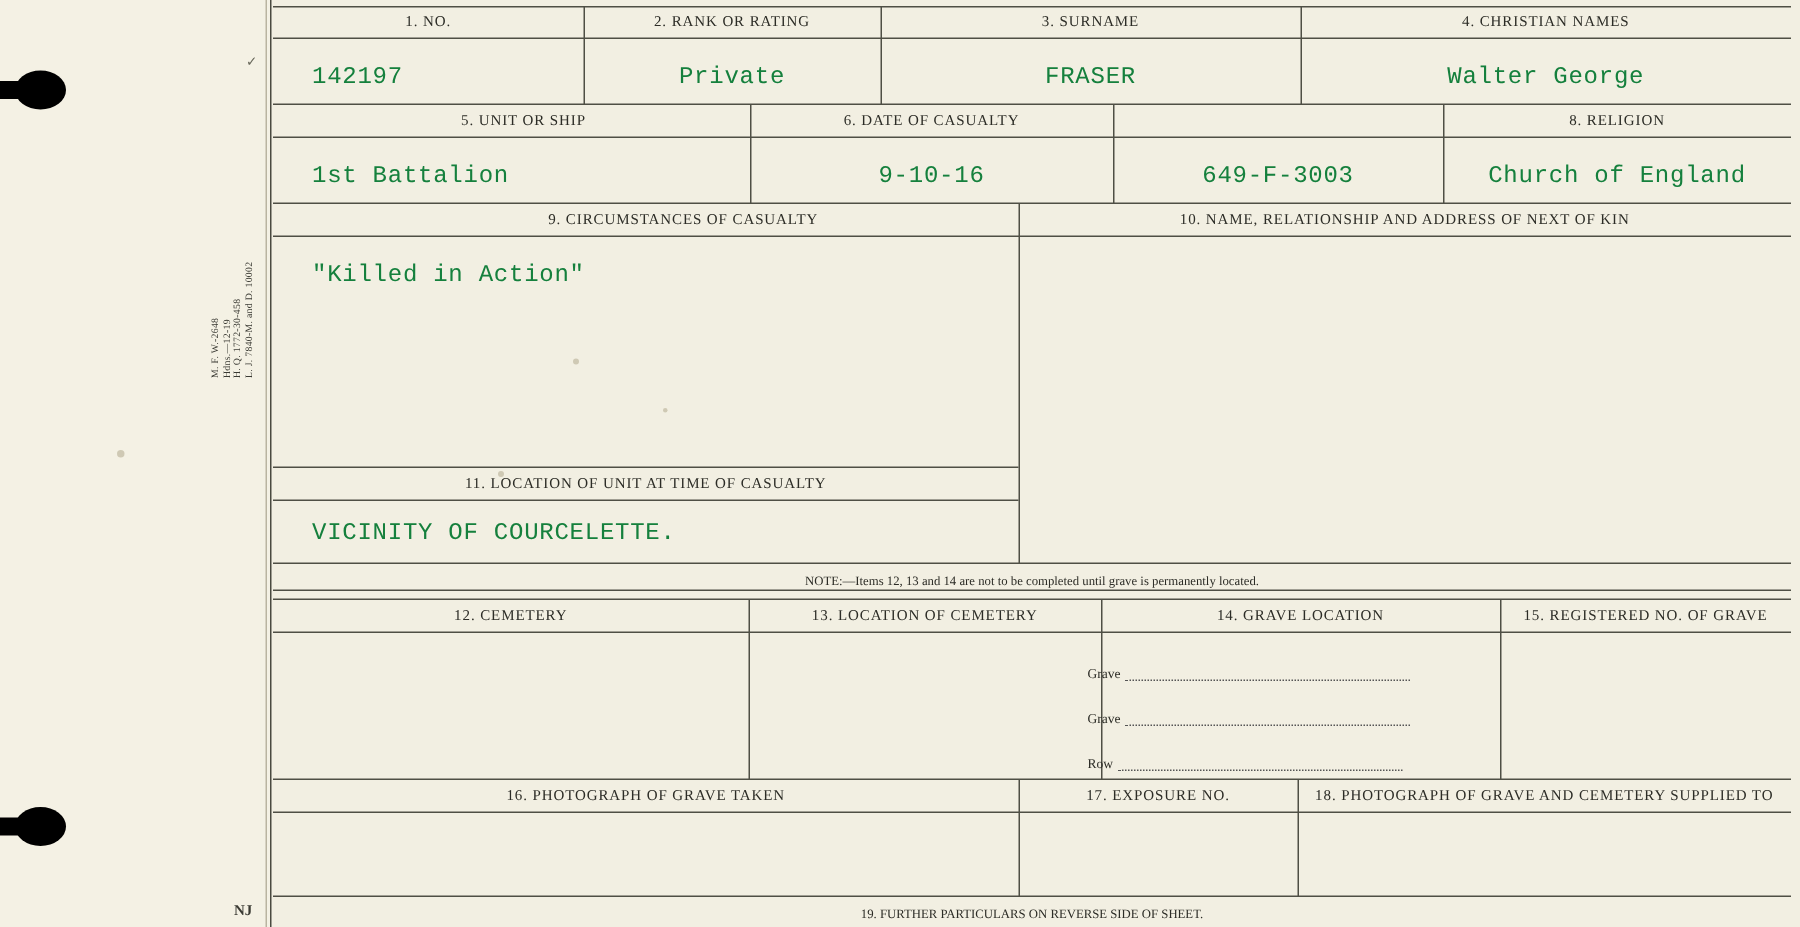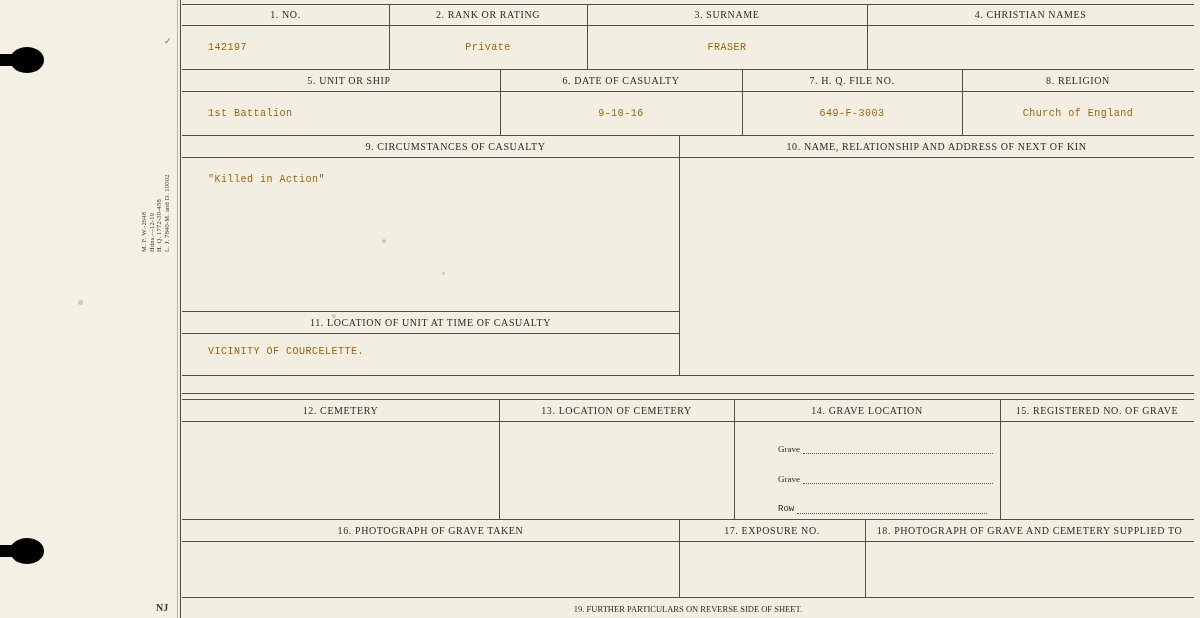--- a/index.html
+++ b/index.html
@@ -82,22 +82,22 @@
     font-size: 10px;
     letter-spacing: 0.6px;
     color: #2c2c26;
     text-align: center;
     padding-top: 5px;
     text-transform: uppercase;
     white-space: nowrap;
   }
   .val {
     font-family: "Liberation Mono", monospace;
-    font-size: 10px;
-    color: #a16207;
+    font-size: 16px;
+    color: #15803d;
     letter-spacing: 0.5px;
     white-space: nowrap;
   }
   .val-left { padding-left: 26px; }
 
   .note {
     position: absolute;
     font-family: "Liberation Serif", serif;
     font-size: 8.5px;
     color: #2c2c26;
@@ -194,26 +194,26 @@
     <div class="cell hdr" style="left:405px; top:0; width:280px; height:22px;">3.  SURNAME</div>
     <div class="cell hdr" style="left:685px; top:0; width:327px; height:22px;">4.  CHRISTIAN NAMES</div>
 
     <div class="cell bl" style="left:207px; top:0; width:1px; height:66px;"></div>
     <div class="cell bl" style="left:405px; top:0; width:1px; height:66px;"></div>
     <div class="cell bl" style="left:685px; top:0; width:1px; height:66px;"></div>
 
     <div class="cell val val-left" style="left:0; top:38px; width:207px; height:22px;">142197</div>
     <div class="cell val" style="left:405px; top:38px; width:280px; height:22px; text-align:center;">FRASER</div>
     <div class="cell val" style="left:207px; top:38px; width:198px; height:22px; text-align:center;">Private</div>
+    <div class="cell val" style="left:685px; top:38px; width:327px; height:22px; text-align:center;">Walter George</div>
 
     <div class="cell bb" style="left:0; top:44px; width:1012px; height:22px;"></div>
 
     <div class="cell hdr" style="left:0; top:66px; width:318px; height:22px;padding-left:16px;">5.  UNIT OR SHIP</div>
     <div class="cell hdr" style="left:318px; top:66px; width:242px; height:22px;">6.  DATE OF CASUALTY</div>
-    <div class="cell hdr" style="left:560px; top:66px; width:220px; height:22px;">7.  H. Q. FILE NO.</div>
     <div class="cell hdr" style="left:780px; top:66px; width:232px; height:22px;">8.  RELIGION</div>
 
     <div class="cell bb" style="left:0; top:66px; width:1012px; height:22px;"></div>
 
     <div class="cell bl" style="left:318px; top:66px; width:1px; height:66px;"></div>
     <div class="cell bl" style="left:560px; top:66px; width:1px; height:66px;"></div>
     <div class="cell bl" style="left:780px; top:66px; width:1px; height:66px;"></div>
 
     <div class="cell val val-left" style="left:0; top:104px; width:318px; height:22px;">1st Battalion</div>
     <div class="cell val" style="left:318px; top:104px; width:242px; height:22px; text-align:center;">9-10-16</div>
@@ -236,42 +236,43 @@
     <div class="speck" style="left:150px; top:310px; width:4px; height:4px;"></div>
 
     <div class="cell bt" style="left:0; top:307px; width:497px; height:1px;"></div>
     <div class="cell hdr" style="left:0; top:308px; width:497px; height:22px;">11.  LOCATION OF UNIT AT TIME OF CASUALTY</div>
     <div class="cell bb" style="left:0; top:308px; width:497px; height:22px;"></div>
 
     <div class="cell val val-left" style="left:0; top:342px; width:497px; height:22px;">VICINITY OF COURCELETTE.</div>
 
     <div class="cell bb" style="left:0; top:350px; width:1012px; height:22px;"></div>
 
+    <div class="note" style="top:378px;">NOTE:—Items 12, 13 and 14 are not to be completed until grave is permanently located.</div>
     <div class="cell bb" style="left:0; top:368px; width:1012px; height:22px;"></div>
 
     <div class="cell bt" style="left:0; top:395px; width:1012px; height:1px;"></div>
     <div class="cell hdr" style="left:0; top:396px; width:317px; height:22px;">12.  CEMETERY</div>
     <div class="cell hdr" style="left:317px; top:396px; width:235px; height:22px;">13.  LOCATION OF CEMETERY</div>
     <div class="cell hdr" style="left:552px; top:396px; width:266px; height:22px;">14.  GRAVE LOCATION</div>
     <div class="cell hdr" style="left:818px; top:396px; width:194px; height:22px;">15.  REGISTERED NO. OF GRAVE</div>
 
     <div class="cell bb" style="left:0; top:396px; width:1012px; height:22px;"></div>
 
     <div class="cell bl" style="left:317px; top:396px; width:1px; height:120px;"></div>
     <div class="cell bl" style="left:552px; top:396px; width:1px; height:120px;"></div>
     <div class="cell bl" style="left:818px; top:396px; width:1px; height:120px;"></div>
 
-    <div class="cell grave-lines" style="left:584px; top:418px; width:266px; height:98px;text-align:center;">
+    <div class="cell grave-lines" style="left:531px; top:418px; width:266px; height:98px;text-align:center;">
       <div class="grave-line" style="top:22px;">
         <span>Grave</span><span class="dots"></span>
       </div>
       <div class="grave-line" style="top:52px;">
         <span>Grave</span><span class="dots"></span>
       </div>
-      <div class="grave-line" style="top:82px;font-family:Liberation Mono, monospace;">
+      <div class="grave-line" style="top:82px;">
         <span>Row</span><span class="dots"></span>
       </div>
     </div>
 
     <div class="cell" style="left:0; top:418px; width:317px; height:98px;"></div>
     <div class="cell" style="left:317px; top:418px; width:235px; height:98px;"></div>
     <div class="cell" style="left:818px; top:418px; width:194px; height:98px;"></div>
 
     <div class="cell bb" style="left:0; top:494px; width:1012px; height:22px;"></div>
 

